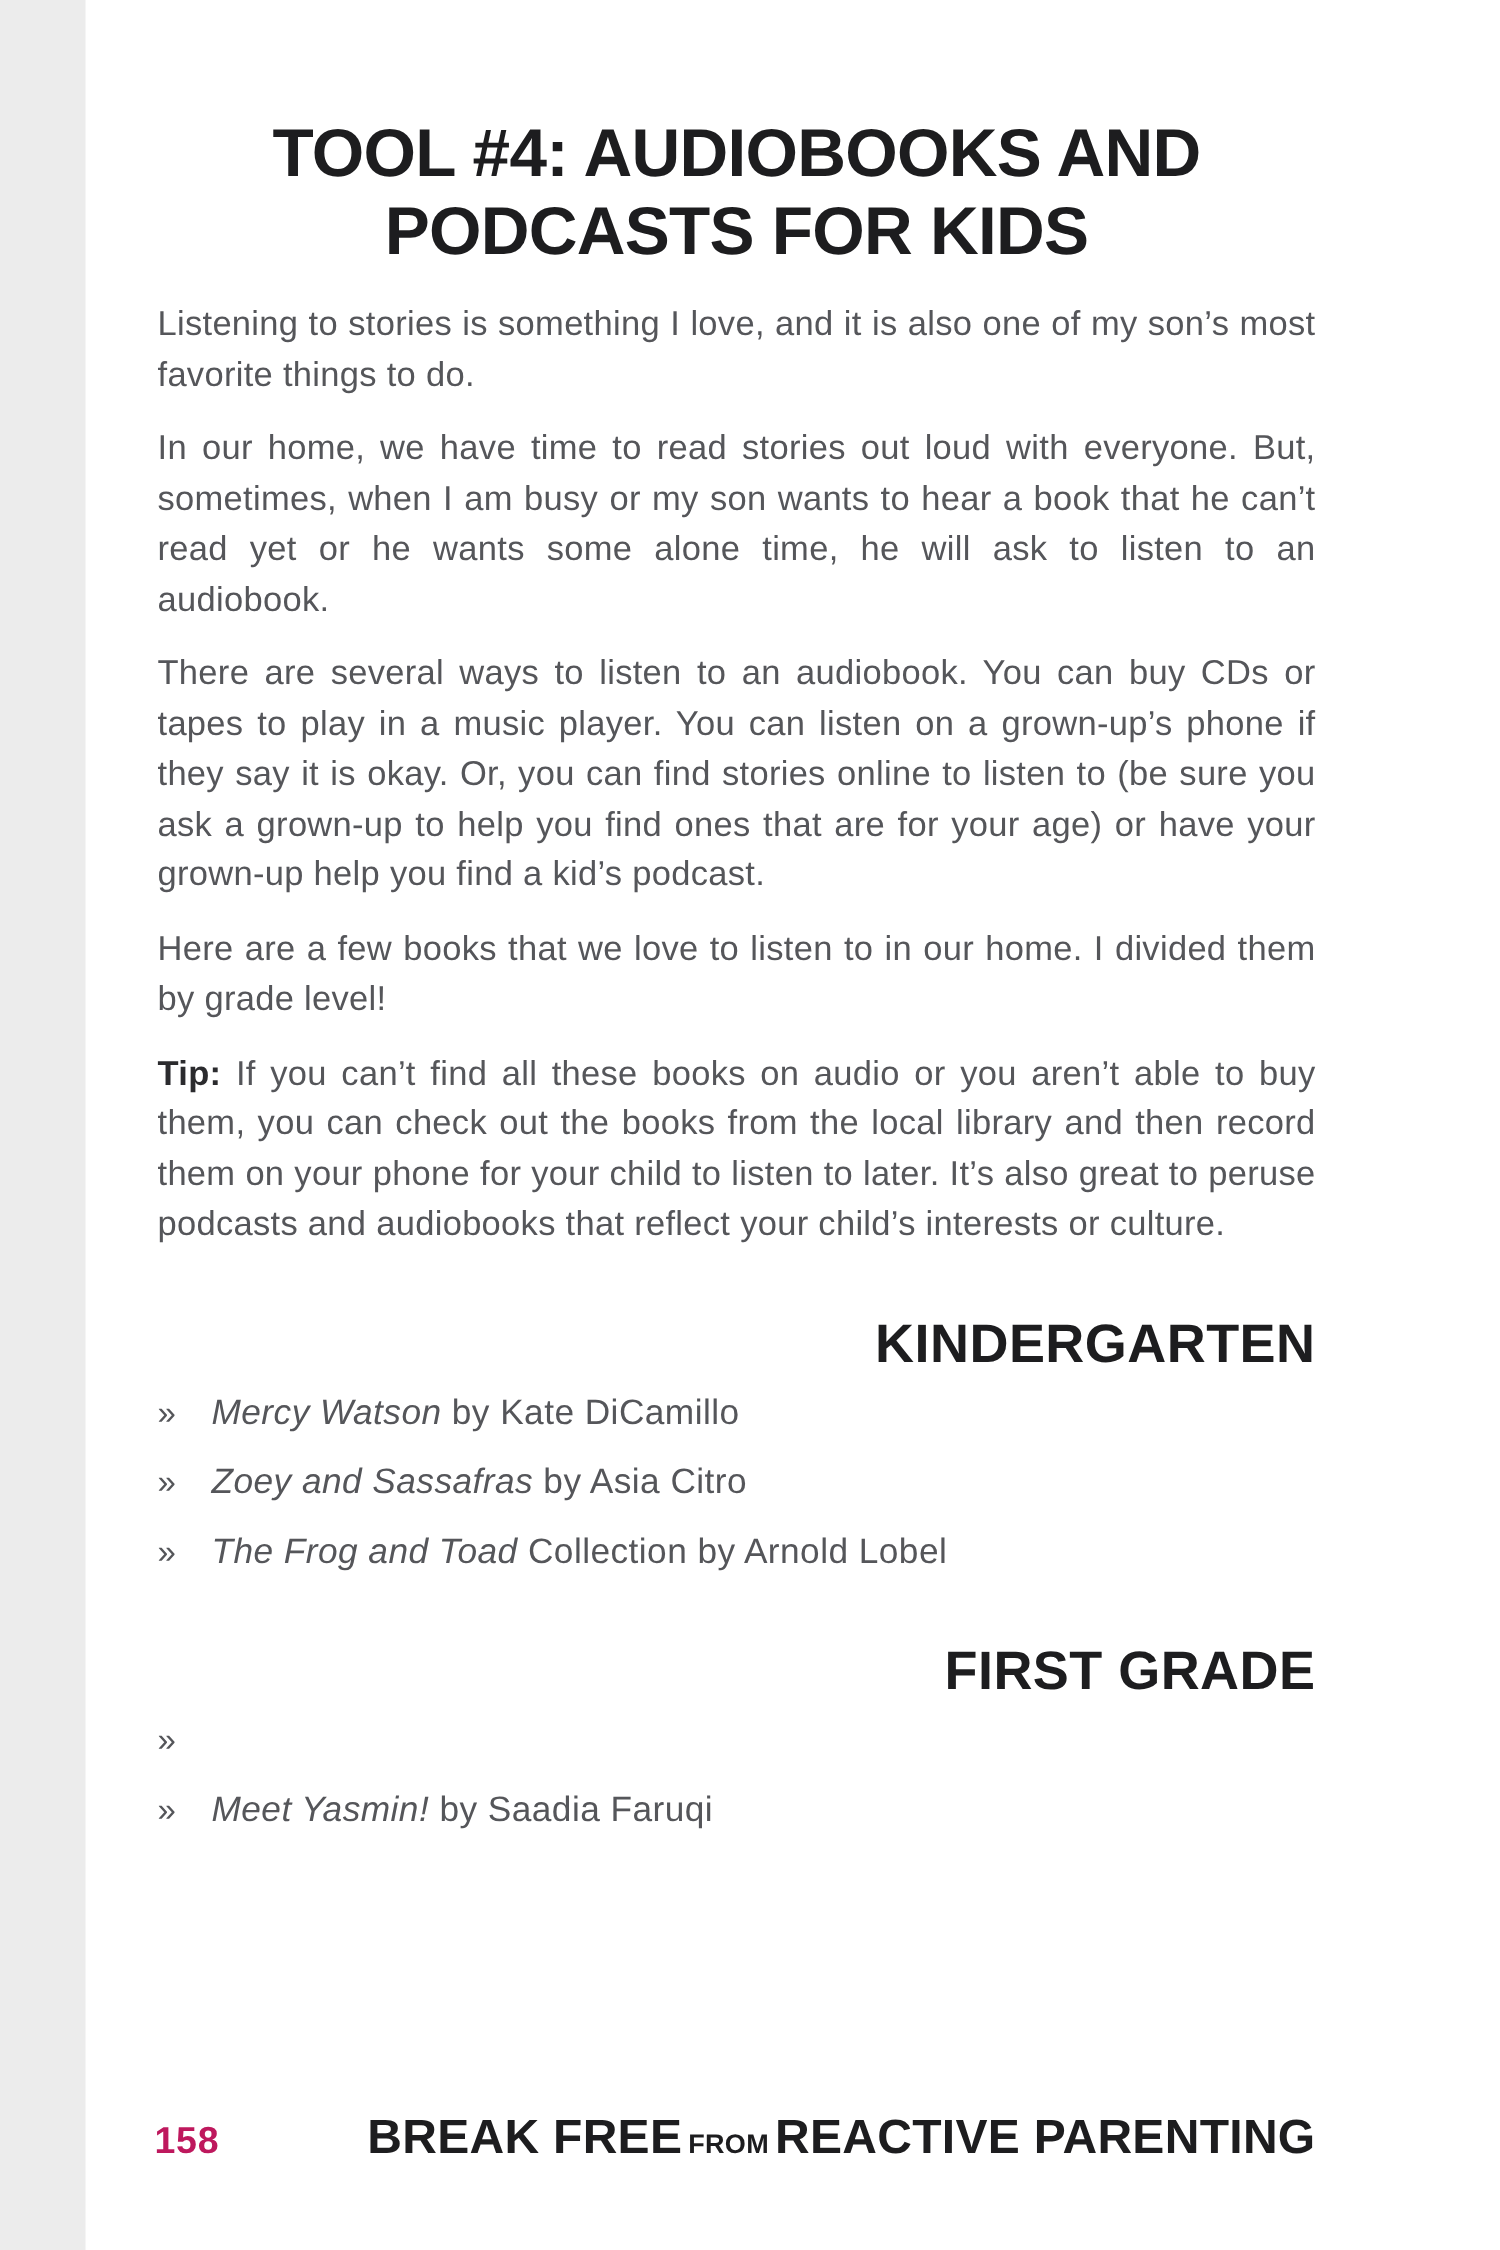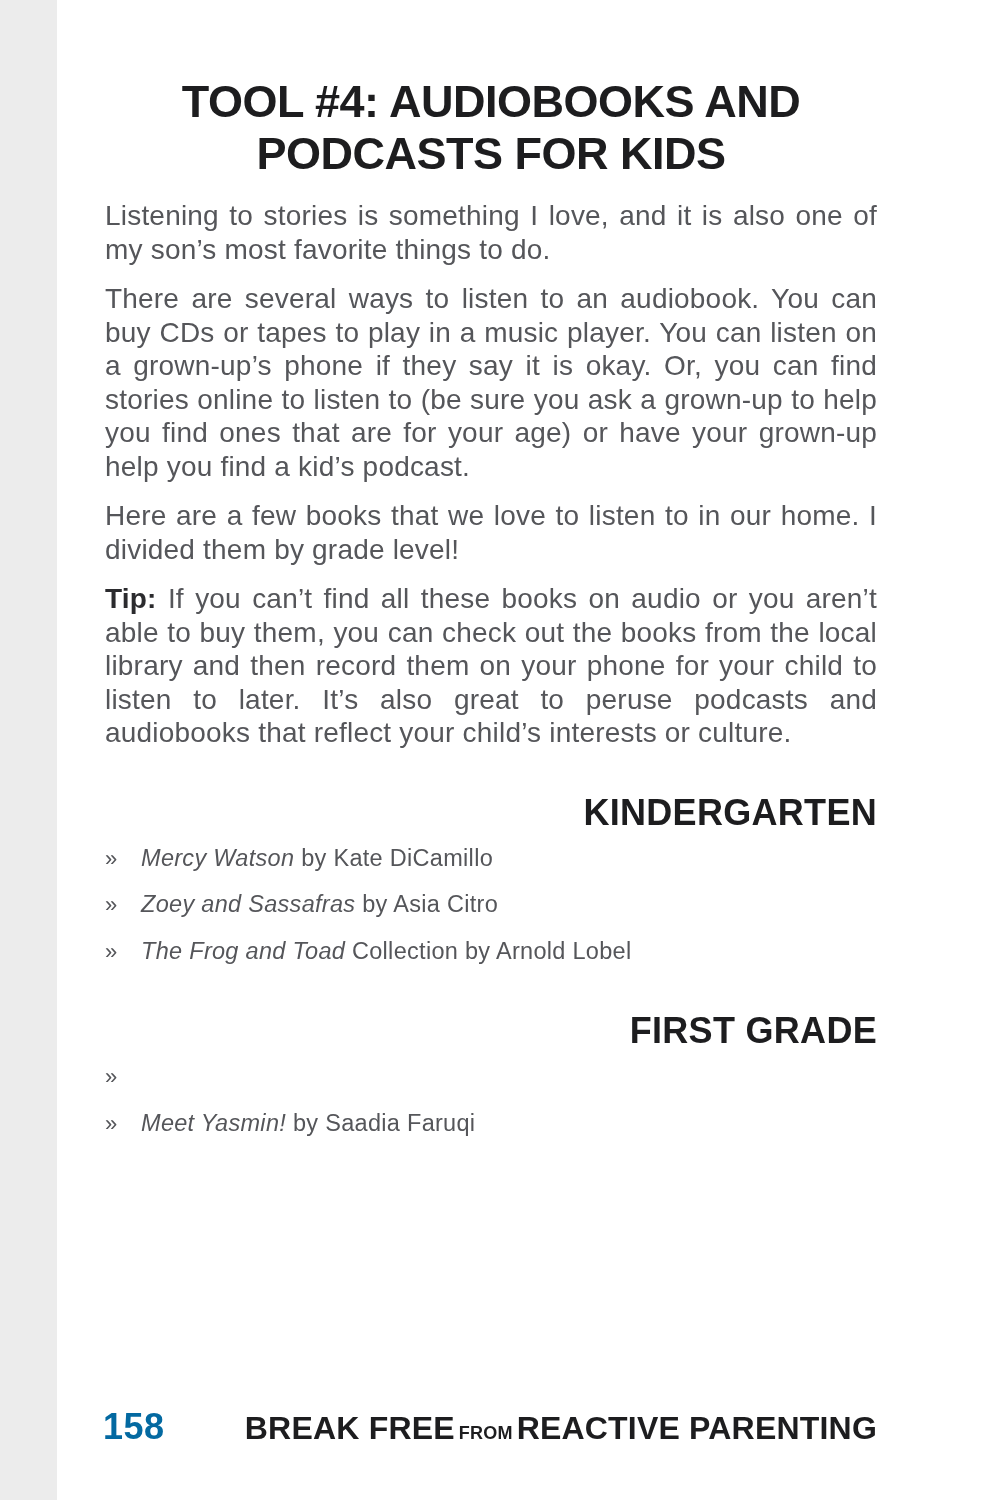--- a/index.html
+++ b/index.html
@@ -31,21 +31,21 @@
     margin: 76px 0 0 0;
     text-align: center;
     font-size: 45px;
     line-height: 52px;
     font-weight: 700;
     letter-spacing: -0.5px;
     color: #1d1d1f;
   }
   .para {
     margin: 16px 0 0 0;
-    font-size: 28px;
+    font-size: 23px;
     line-height: 33.5px;
     font-weight: 300;
     letter-spacing: 0.2px;
     text-align: justify;
     color: #55565a;
   }
   .para.first {
     margin-top: 19px;
   }
   .tip-label {
@@ -90,24 +90,24 @@
   .footer {
     position: absolute;
     left: 103px;
     right: 123px;
     top: 1406px;
     display: flex;
     justify-content: space-between;
     align-items: baseline;
   }
   .page-number {
-    font-size: 36px;
+    font-size: 25px;
     font-weight: 700;
     letter-spacing: 0.5px;
-    color: #0369a1;
+    color: #be185d;
   }
   .book-running-title {
     font-weight: 700;
     color: #1d1d1f;
     letter-spacing: 0.2px;
   }
   .book-running-title .big {
     font-size: 32px;
   }
   .book-running-title .small {
@@ -118,20 +118,21 @@
 </head>
 <body>
 
 <div class="left-strip"></div>
 
 <div class="content">
 
   <h1 class="page-title">TOOL #4: AUDIOBOOKS AND PODCASTS FOR KIDS</h1>
 
   <p class="para first">Listening to stories is something I love, and it is also one of my son’s most favorite things to do.</p>
+  <p class="para">In our home, we have time to read stories out loud with everyone. But, sometimes, when I am busy or my son wants to hear a book that he can’t read yet or he wants some alone time, he will ask to listen to an audiobook.</p>
   <p class="para">There are several ways to listen to an audiobook. You can buy CDs or tapes to play in a music player. You can listen on a grown-up’s phone if they say it is okay. Or, you can find stories online to listen to (be sure you ask a grown-up to help you find ones that are for your age) or have your grown-up help you find a kid’s podcast.</p>
   <p class="para">Here are a few books that we love to listen to in our home. I divided them by grade level!</p>
 
   <p class="para"><span class="tip-label">Tip:</span><span> If you can’t find all these books on audio or you aren’t able to buy them, you can check out the books from the local library and then record them on your phone for your child to listen to later. It’s also great to peruse podcasts and audiobooks that reflect your child’s interests or culture.</span></p>
 
   <h2 class="section-heading">KINDERGARTEN</h2>
   <ul class="book-list">
     <li class="book-item first">
       <span class="book-bullet">»</span>
       <span><i class="book-title">Mercy Watson</i><span> by Kate DiCamillo</span></span>

